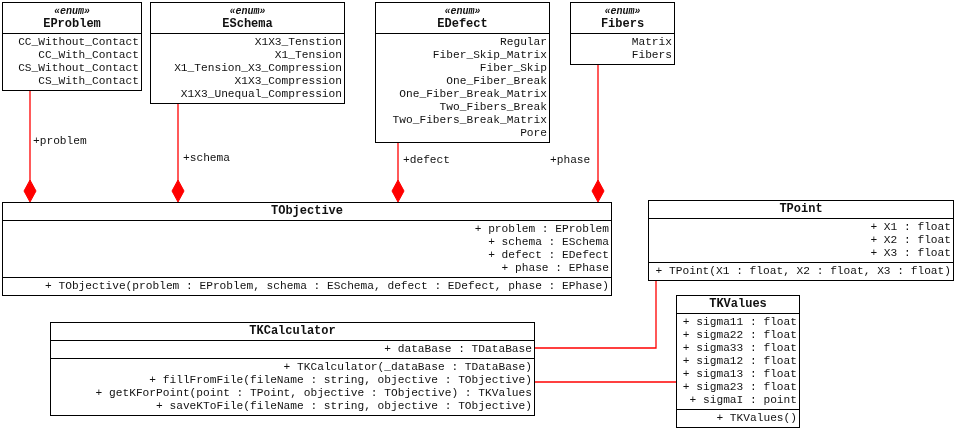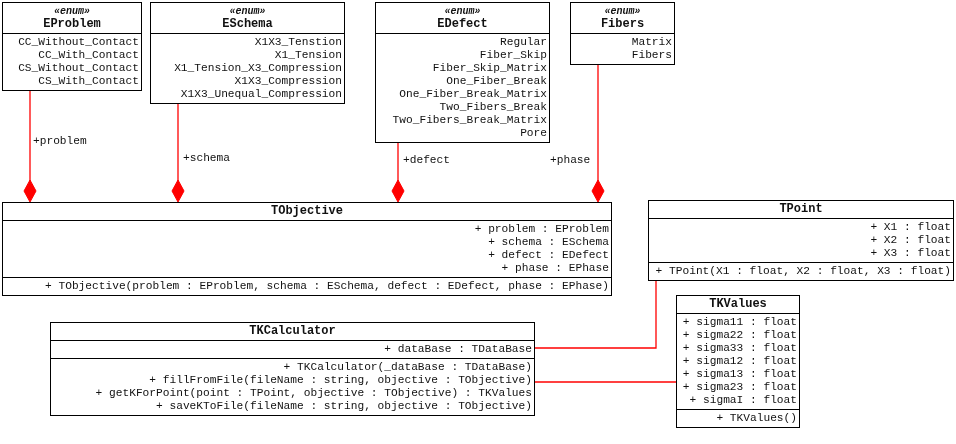--- a/index.html
+++ b/index.html
@@ -74,22 +74,22 @@
       </div>
   </div>
 
   <div class="uml-box" style="left:375px; top:2px; width:175px;">
     <div class="box-title">
       <div class="stereotype">«enum»</div>
       <div class="class-name">EDefect</div>
     </div>
     <div class="box-rows">
         <div class="row">Regular</div>
+        <div class="row">Fiber_Skip_Matrix</div>
         <div class="row">Fiber_Skip</div>
-        <div class="row">Fiber_Skip_Matrix</div>
         <div class="row">One_Fiber_Break</div>
         <div class="row">One_Fiber_Break_Matrix</div>
         <div class="row">Two_Fibers_Break</div>
         <div class="row">Two_Fibers_Break_Matrix</div>
         <div class="row">Pore</div>
       </div>
   </div>
 
   <div class="uml-box" style="left:570px; top:2px; width:105px;">
     <div class="box-title">
@@ -155,20 +155,20 @@
     <div class="box-title">
       <div class="class-name">TKValues</div>
     </div>
     <div class="box-rows">
         <div class="row">+ sigma11 : float</div>
         <div class="row">+ sigma22 : float</div>
         <div class="row">+ sigma33 : float</div>
         <div class="row">+ sigma12 : float</div>
         <div class="row">+ sigma13 : float</div>
         <div class="row">+ sigma23 : float</div>
-        <div class="row">+ sigmaI : float</div>
+        <div class="row">+ sigmaI : point</div>
       </div>
     <div class="box-rows ops">
         <div class="row">+ TKValues()</div>
       </div>
   </div>
 
 </div>
 
 </body></html>

